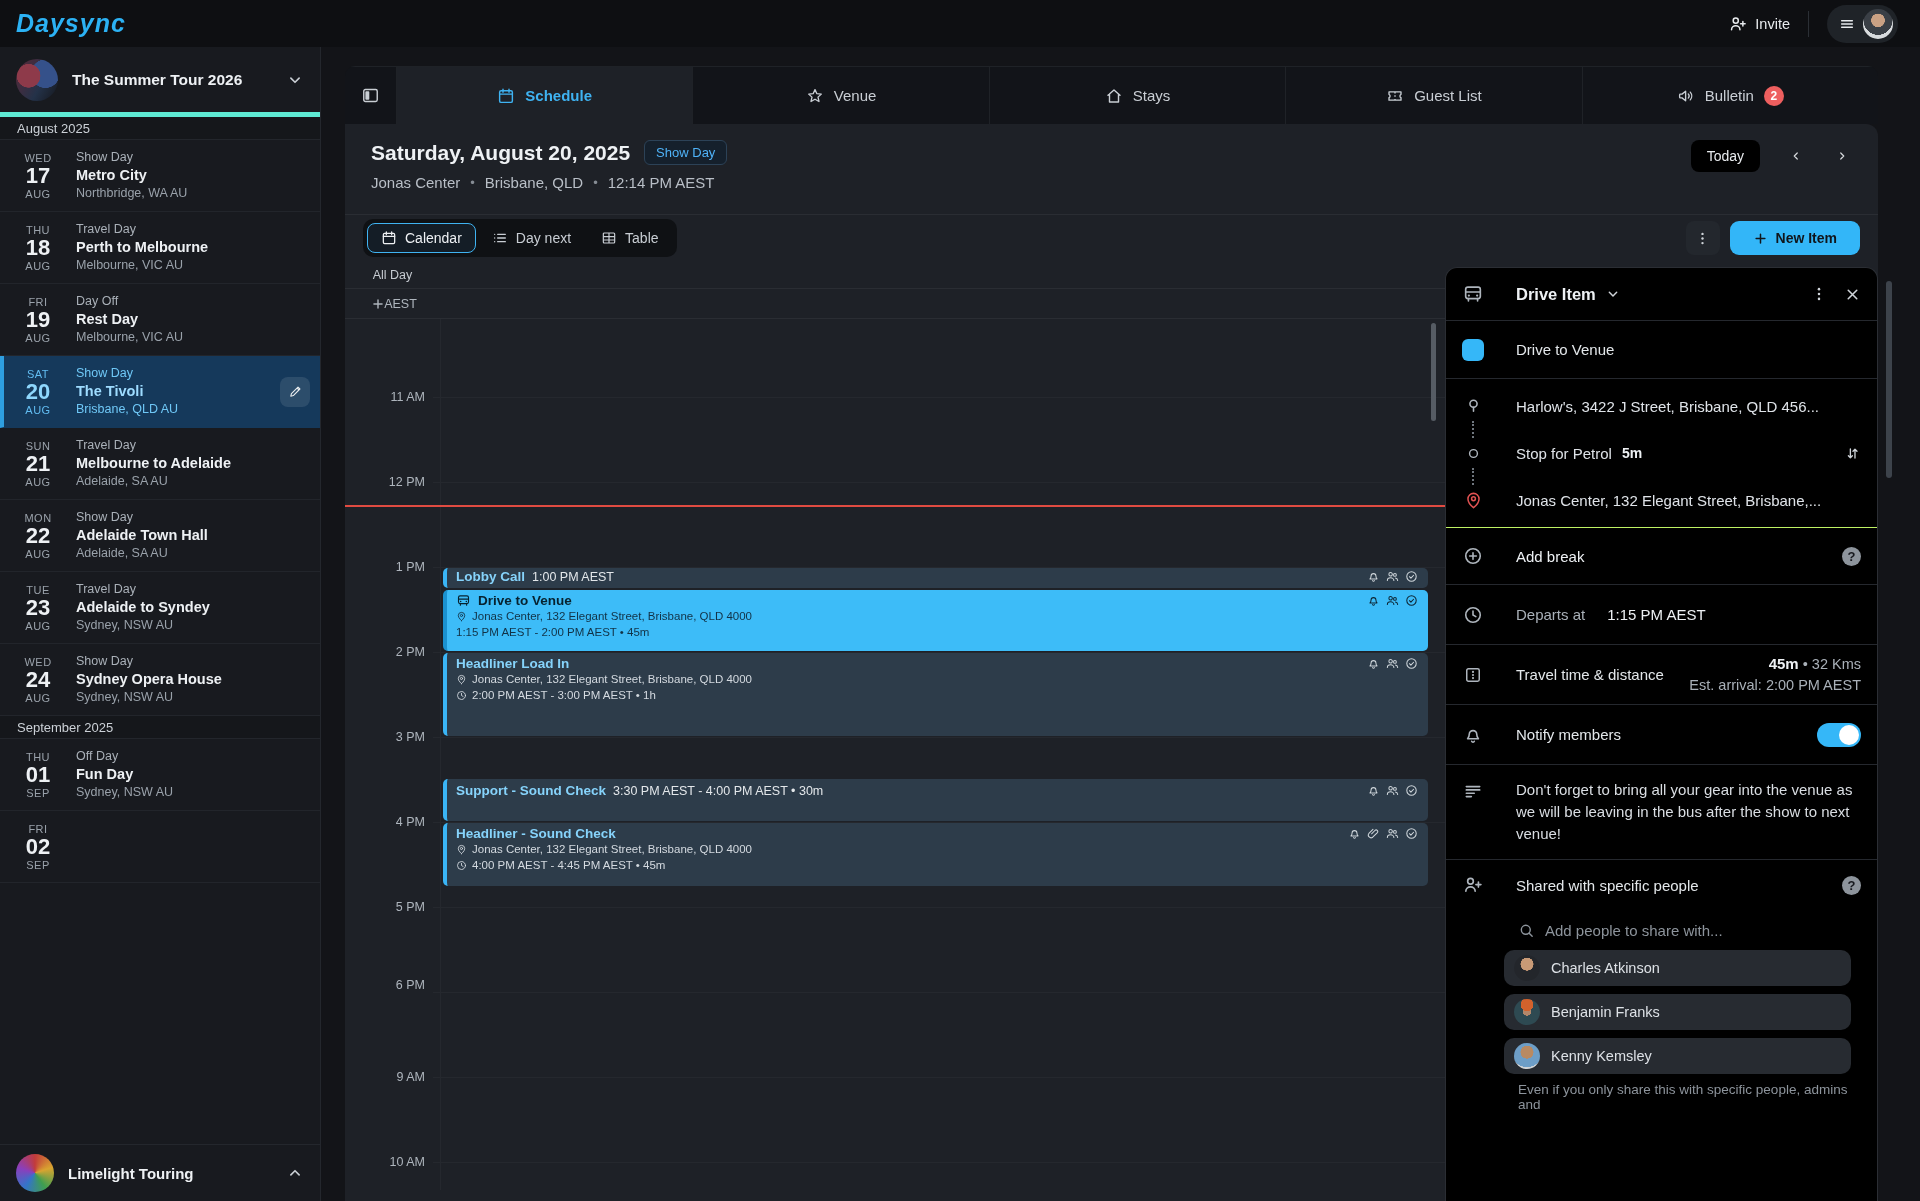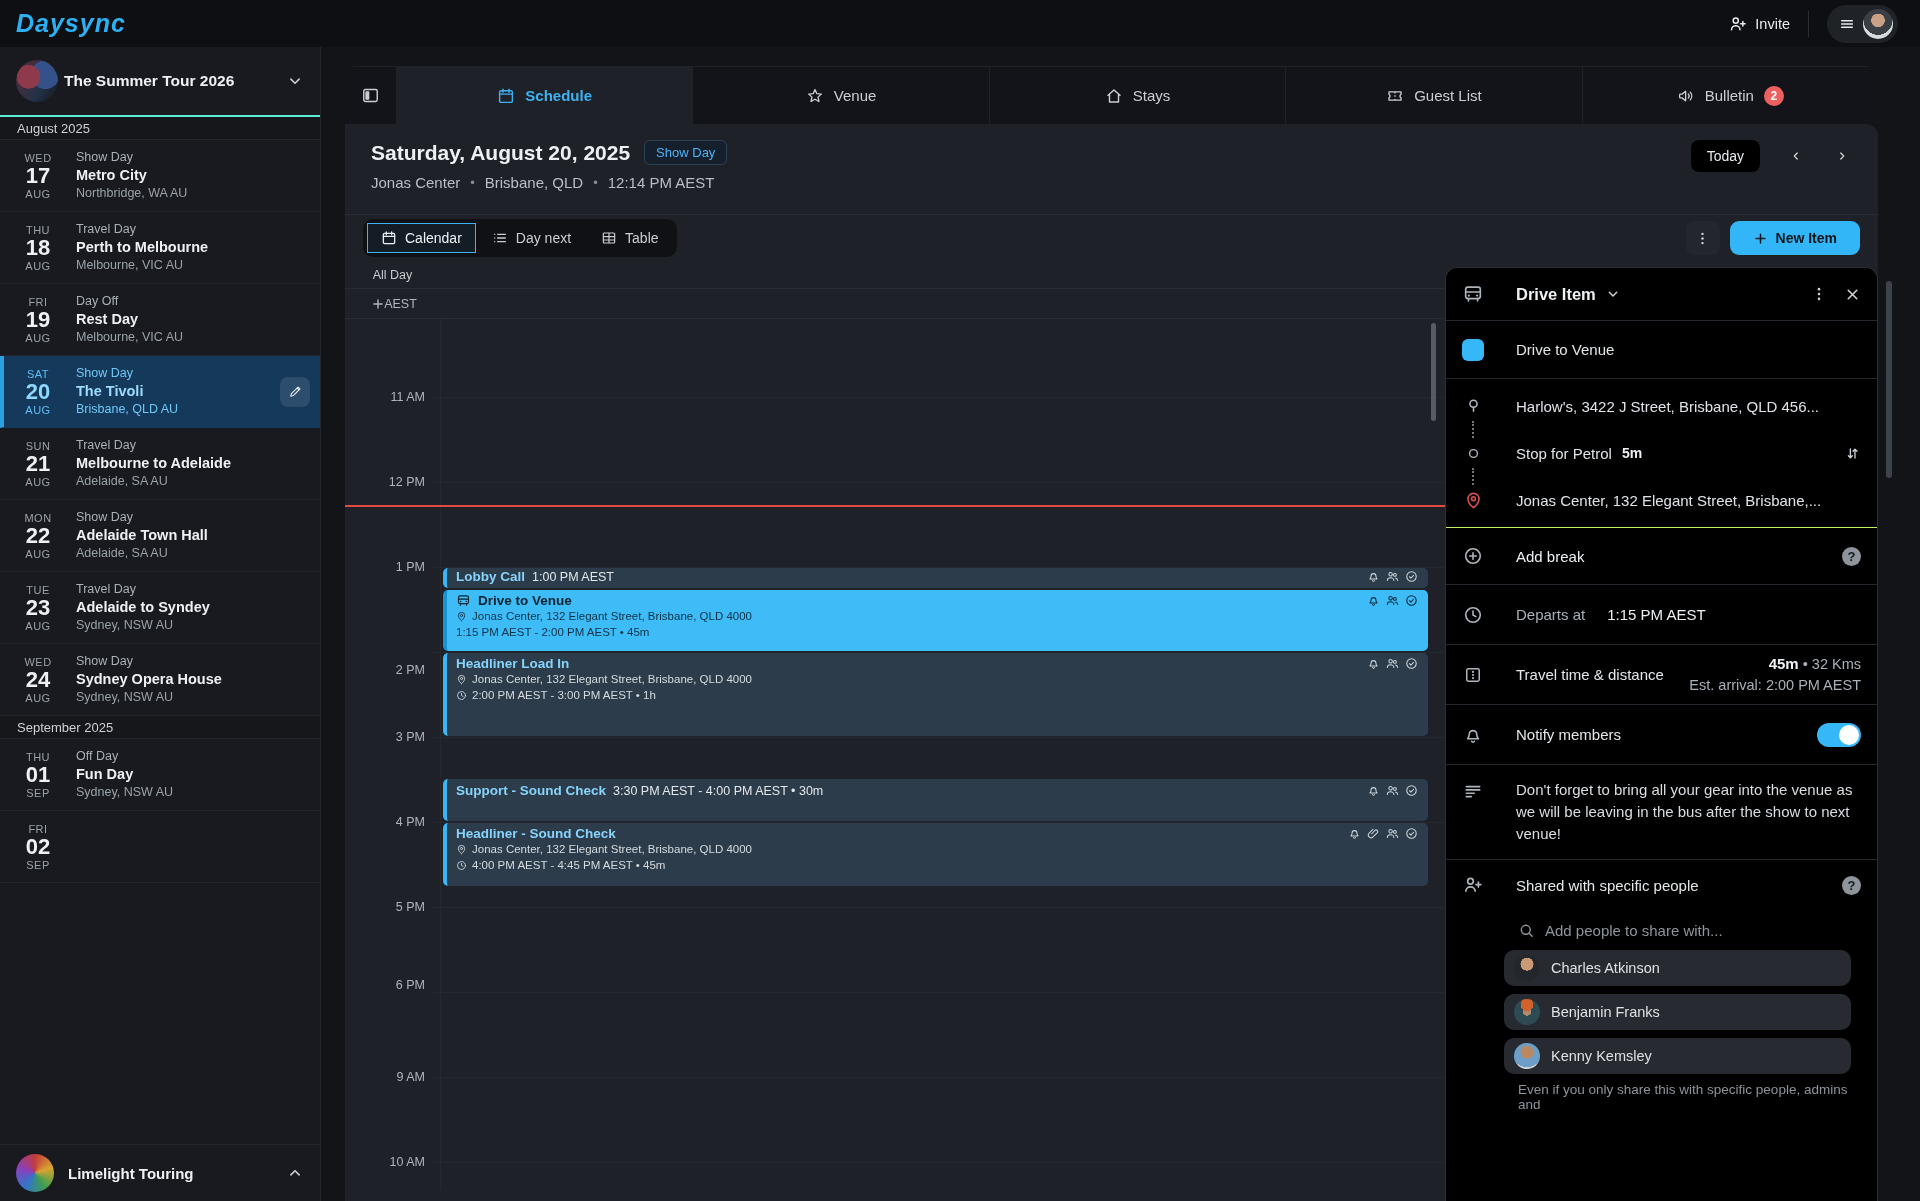--- a/index.html
+++ b/index.html
@@ -10,21 +10,21 @@
   .topbar{position:absolute;left:0;top:0;width:1920px;height:47px;background:#0e0f12;display:flex;align-items:center;z-index:50}
   .logo{margin-left:16px;font-size:25px;font-weight:900;letter-spacing:1px;color:#2cb2f4;font-style:italic}
   .topbar-right{margin-left:auto;display:flex;align-items:center;gap:18px;margin-right:22px}
   .invite{display:flex;align-items:center;gap:8px;color:#e8ebee;font-size:14.5px;cursor:pointer}
   .topbar-sep{width:1px;height:26px;background:#2b2f35}
   .user-pill{display:flex;align-items:center;gap:8px;background:#1f2328;border-radius:999px;padding:4px 5px 4px 12px}
   .avatar{border-radius:50%;flex:none}
   .av-user{width:30px;height:30px;background:radial-gradient(circle at 50% 38%,#caa184 0 28%,#3a3f46 29% 60%,#d8dbde 61%)}
   
   .sidebar{position:absolute;left:0;top:47px;width:321px;bottom:0;background:#181a1f;border-right:1px solid #24272d;display:flex;flex-direction:column}
-  .tour-head{height:70px;display:flex;align-items:center;gap:6px;padding:0 16px;border-bottom:2px solid #5eead4}
+  .tour-head{height:70px;display:flex;align-items:center;gap:14px;padding:0 16px;border-bottom:5px solid #5eead4}
   .av-tour{width:42px;height:42px;background:radial-gradient(circle at 30% 40%,#8e3a4a 0 30%,rgba(0,0,0,0) 31%),radial-gradient(circle at 70% 35%,#35518a 0 35%,rgba(0,0,0,0) 36%),linear-gradient(120deg,#5c2836,#243249 60%,#15171c)}
   .tour-name{font-size:15.5px;font-weight:bold;color:#eef1f4;flex:1}
   .month-hdr{height:23px;display:flex;align-items:center;padding:0 17px;background:#15171b;border-bottom:1px solid #23262c;color:#ccd1d7;font-size:13px}
   .days{flex:1;overflow:hidden}
   .day{height:72px;display:flex;align-items:center;padding:0 10px 0 12px;border-bottom:1px solid #22252b;position:relative;cursor:pointer}
   .day-date{width:52px;text-align:center;flex:none}
   .day-dow{font-size:11px;color:#9aa2ab;letter-spacing:.5px}
   .day-num{font-size:22px;font-weight:bold;color:#eef1f4;line-height:24px}
   .day-mon{font-size:11px;color:#9aa2ab;letter-spacing:.5px}
   .day-info{margin-left:12px;flex:1;min-width:0}
@@ -57,21 +57,21 @@
   .dh-title{font-size:21px;font-weight:bold;color:#eef1f4}
   .showday-badge{background:#15202c;border:1px solid #2c4257;color:#4fb2f7;font-size:13px;border-radius:6px;padding:4px 11px;cursor:pointer}
   .dh-sub{margin-top:9px;display:flex;align-items:center;gap:10px;color:#b9bfc7;font-size:15px}
   .dot{color:#868c94;font-size:13px}
   .dh-right{position:absolute;right:26px;top:16px;display:flex;align-items:center;gap:26px}
   .today-btn{background:#000000;border-radius:8px;padding:8px 16px;font-size:14px;color:#e8ebee;cursor:pointer}
   .nav-arrow{color:#d7dadd;cursor:pointer;padding:4px}
   
   .toolbar{height:46px;display:flex;align-items:center;padding:0 18px;position:relative}
   .seg{display:flex;align-items:center;background:#0f1114;border-radius:10px;padding:4px;gap:2px}
-  .seg-btn{display:flex;align-items:center;gap:8px;padding:6px 13px;border-radius:0;color:#c9ced4;font-size:14px;border:1.5px solid transparent;cursor:pointer}
+  .seg-btn{display:flex;align-items:center;gap:8px;padding:6px 13px;border-radius:8px;color:#c9ced4;font-size:14px;border:1.5px solid transparent;cursor:pointer}
   .seg-btn.active{border-color:#3fb3f2;background:#141d26;color:#eef1f4}
   .toolbar-right{position:absolute;right:18px;top:6px;display:flex;align-items:center;gap:10px}
   .kebab-btn{width:34px;height:34px;border-radius:8px;background:#23272d;display:flex;align-items:center;justify-content:center;color:#cfd4d9;cursor:pointer}
   .newitem-btn{height:34px;background:#33b6f8;color:#10151b;font-weight:bold;font-size:14px;border-radius:9px;display:flex;align-items:center;gap:8px;padding:0 23px;cursor:pointer}
   
   .cal-allday{height:28px;display:flex;align-items:center;border-bottom:1px solid #2a2d33}
   .cal-allday .lbl{width:95px;text-align:center;color:#c6cbd1;font-size:12.5px}
   .cal-tz{height:30px;display:flex;align-items:center;border-bottom:1px solid #2a2d33;position:relative}
   .cal-tz .plus{position:absolute;left:26px;color:#aeb5bd;cursor:pointer}
   .cal-tz .lbl{width:95px;text-align:center;color:#aeb5bd;font-size:12.5px;margin-left:8px}
@@ -571,21 +571,21 @@
       <div class="hline" style="top:418px"></div>
       <div class="hline" style="top:503px"></div>
       <div class="hline" style="top:588px"></div>
       <div class="hline" style="top:673px"></div>
       <div class="hline" style="top:758px"></div>
       <div class="hline" style="top:843px"></div>
 
       <span class="hlabel" style="top:78px">11 AM</span>
       <span class="hlabel" style="top:163px">12 PM</span>
       <span class="hlabel" style="top:248px">1 PM</span>
-      <span class="hlabel" style="top:351px">2 PM</span>
+      <span class="hlabel" style="top:333px">2 PM</span>
       <span class="hlabel" style="top:418px">3 PM</span>
       <span class="hlabel" style="top:503px">4 PM</span>
       <span class="hlabel" style="top:588px">5 PM</span>
       <span class="hlabel" style="top:666px">6 PM</span>
       <span class="hlabel" style="top:758px">9 AM</span>
       <span class="hlabel" style="top:843px">10 AM</span>
 
       <div class="redline" style="top:186px"></div>
       <div class="cal-scroll"></div>
 

